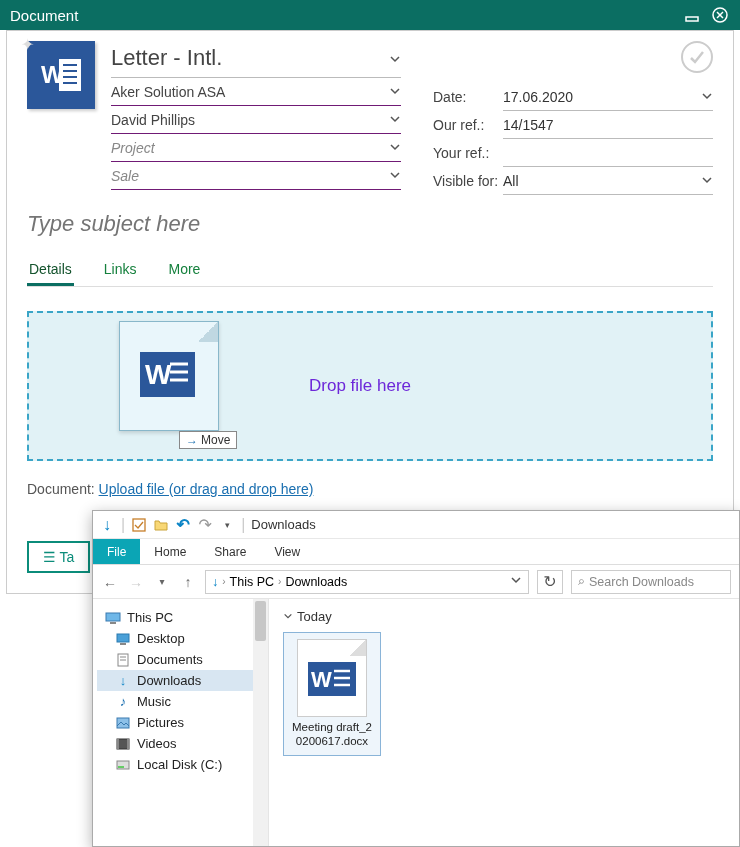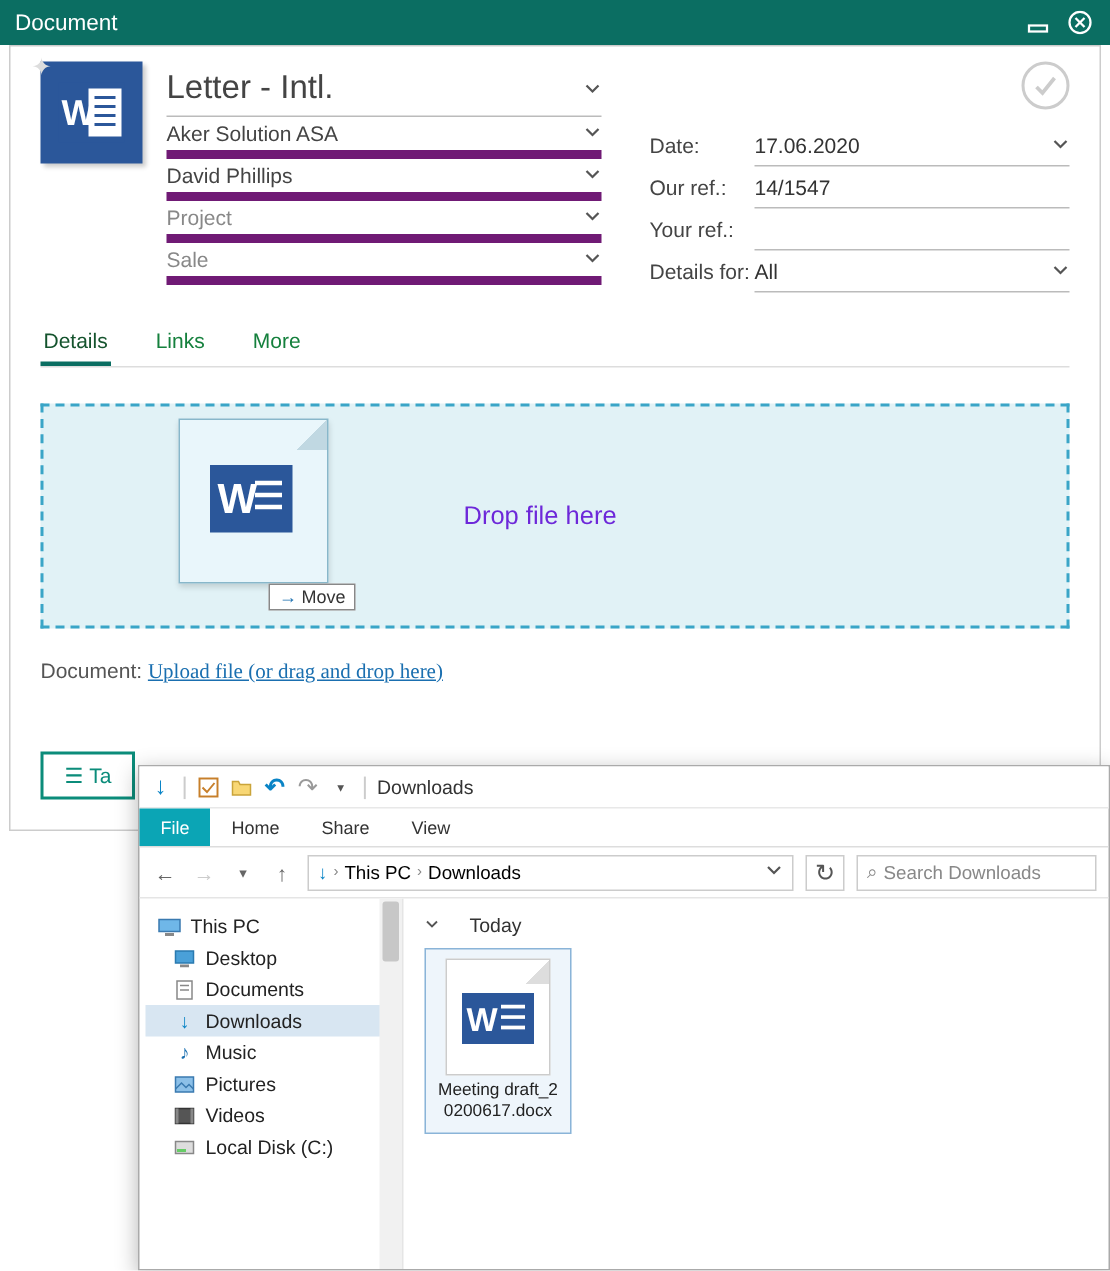--- a/index.html
+++ b/index.html
@@ -17,22 +17,22 @@
 .header { display: flex; gap: 12px; }
 .wordicon-box { width: 72px; height: 72px; position: relative; }
 .star-corner { position: absolute; top: -6px; left: -6px; font-size: 16px; color: #ddd; }
 .wordicon { width: 68px; height: 68px; background: #2b579a; display: flex; align-items: center; justify-content: center; box-shadow: 2px 2px 3px rgba(0,0,0,0.2); }
 .wordicon svg { display:block; }
 
 .center-col { flex: 1; min-width: 0; }
 .template-name { font-size: 22px; color: #444; display: flex; align-items: center; border-bottom: 1px solid #bbb; padding: 4px 0 6px 0; cursor: pointer; }
 .template-name .chev { margin-left: auto; color: #555; }
 
-.field-line { display: flex; align-items: center; border-bottom: 6px solid #701a75; height: 28px; font-size: 14px; color: #444; cursor: pointer; }
-.field-line.placeholder { color: #888; }
+.field-line { display: flex; align-items: center; border-bottom: 1px solid #701a75; height: 28px; font-size: 14px; color: #444; cursor: pointer; }
+.field-line.placeholder { color: #888; font-style: italic; }
 .field-line .chev { margin-left: auto; color: #555; }
 
 .right-col { width: 300px; padding-left: 20px; display: flex; flex-direction: column; }
 .checkmark-circle { margin-left: auto; width: 32px; height: 32px; border: 2px solid #ccc; border-radius: 50%; display:flex; align-items:center; justify-content:center; color:#ccc; margin-bottom:10px;}
 .meta-row { display: flex; align-items: center; height: 28px; font-size: 14px; }
 .meta-row .label { width: 70px; color: #444; }
 .meta-row .val { flex: 1; border-bottom: 1px solid #bbb; display: flex; align-items: center; height: 100%; color:#333; }
 .meta-row .val .chev { margin-left: auto; color: #555; }
 
 
@@ -47,21 +47,21 @@
 .dropzone { margin-top: 24px; border: 2px dashed #3aa5c7; background: #e1f2f6; height: 150px; position: relative; display:flex; align-items:center; }
 .drop-doc { position: absolute; left: 90px; top: 8px;  }
 .drop-doc .page { width: 100px; height: 110px; background: #e9f6fb; border: 1px solid #88b7ca; position: relative; box-shadow: 0 2px 4px rgba(0,0,0,0.15); }
 .drop-doc .page .fold { position:absolute; top:0; right:0; width:20px; height:20px; background: linear-gradient(135deg, transparent 50%, #c0d8e2 50%); }
 .drop-doc .page .wicon { position:absolute; left:20px; top:30px; width:55px; height:45px; background:#2b579a; display:flex; align-items:center; justify-content:center;}
 .move-badge { position:absolute; left: 150px; top: 118px; background:#fff; border:1px solid #888; font-size:12px; padding:1px 6px; display:flex; align-items:center; gap:3px; color:#333; }
 .drop-text { margin-left: 280px; font-size: 17px; color: #6d28d9; }
 
 
 .docline { margin-top: 20px; font-size: 14px; color: #555; }
-.docline a { color: #1a6fb0; text-decoration: underline; cursor: pointer; font-family: Liberation Serif, serif; }
+.docline a { color: #1a6fb0; text-decoration: underline; cursor: pointer; }
 
 
 .taskbtn { margin-top: 44px; border: 2px solid #0b8c7a; color: #0b8c7a; background: #fff; padding: 6px 14px; font-size: 14px; cursor: pointer; display:inline-flex; align-items:center; gap:4px;}
 
 
 .explorer { position: absolute; left: 92px; top: 510px; width: 648px; height: 337px; background: #fff; border: 1px solid #aaa; box-shadow: 0 4px 14px rgba(0,0,0,0.3); display:flex; flex-direction:column; }
 .exp-titlebar { height: 28px; background: #fff; display:flex; align-items:center; padding: 0 6px; gap:6px; border-bottom:1px solid #e8e8e8;}
 .exp-titlebar .ico { width:16px; height:16px; display:flex; align-items:center; justify-content:center; }
 .exp-titlebar .sep { color:#ccc; }
 .exp-titlebar .title { font-size: 13px; color:#333; }
@@ -77,21 +77,21 @@
 .exp-nav .search { border:1px solid #ccc; width:160px; height:24px; display:flex; align-items:center; padding:0 6px; color:#888; font-size:12.5px; gap:4px;}
 .exp-body { flex:1; display:flex; overflow:hidden; }
 .exp-tree { width: 176px; border-right: 1px solid #e5e5e5; padding: 8px 4px; font-size: 13px; overflow:hidden; position:relative;}
 .tree-scroll { position:absolute; right:0; top:0; bottom:0; width:15px; background:#f1f1f1;}
 .tree-scroll .thumb { position:absolute; left:2px; right:2px; top:2px; height:40px; background:#c7c7c7; border-radius:2px;}
 .tree-item { display:flex; align-items:center; gap:6px; padding:3px 6px 3px 18px; color:#222; cursor:pointer; white-space:nowrap;}
 .tree-item.root { padding-left: 8px; font-weight:400;}
 .tree-item.selected { background:#d8e6f2; }
 .tree-item .tico { width:16px; height:14px; display:inline-flex; align-items:center; justify-content:center;}
 .exp-content { flex:1; padding: 10px 14px; }
-.group-hdr { font-size: 13px; color:#333; display:flex; align-items:center; gap:20px; margin-bottom:8px;}
+.group-hdr { font-size: 13px; color:#333; display:flex; align-items:center; gap:4px; margin-bottom:8px;}
 .file-tile { width: 98px; border:1px solid #8ab4d8; background:#eef5fb; padding:6px; text-align:center; cursor:pointer;}
 .file-tile .page { width:70px; height:78px; background:#fff; border:1px solid #ccc; margin: 0 auto 4px auto; position:relative;}
 .file-tile .page .fold { position:absolute; top:0; right:0; width:16px; height:16px; background: linear-gradient(135deg, #fff 50%, #ddd 50%);}
 .file-tile .page .wicon { position:absolute; left:10px; top:22px; width:48px; height:34px; background:#2b579a; display:flex;}
 .file-tile .fname { font-size: 11.5px; color:#222; line-height:1.2; word-break:break-all;}
 
 .chev-svg { width:12px; height:12px; }
 </style>
 </head>
 <body>
@@ -186,32 +186,33 @@
           <span>14/1547</span>
         </span>
       </div>
       <div class="meta-row">
         <span class="label">Your ref.:</span>
         <span class="val">
           <span></span>
         </span>
       </div>
       <div class="meta-row">
-        <span class="label">Details for:</span>
+        <span class="label">Visible for:</span>
         <span class="val">
           <span>All</span>
           <span class="chev"><svg class="chev-svg" viewBox="0 0 12 12">
                 <path d="M2 4 L6 8 L10 4" fill="none" stroke="#555" stroke-width="1.5"></path>
               </svg></span>
         </span>
       </div>
     </div>
   </div>
 
   
+  <input class="subject" placeholder="Type subject here" style="">
 
   
   <div class="tabs">
     <div class="tab active">Details</div>
     <div class="tab">Links</div>
     <div class="tab">More</div>
   </div>
 
   
   <div class="dropzone">

